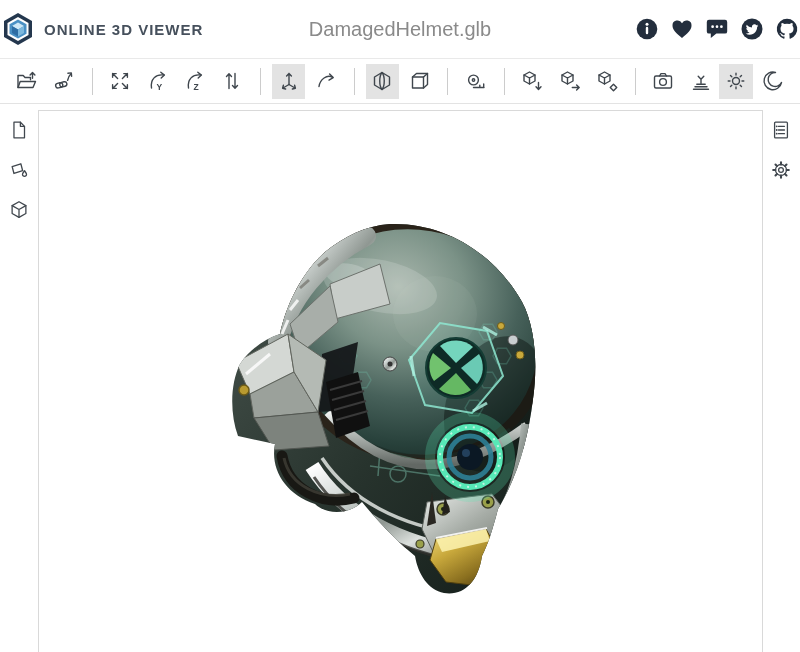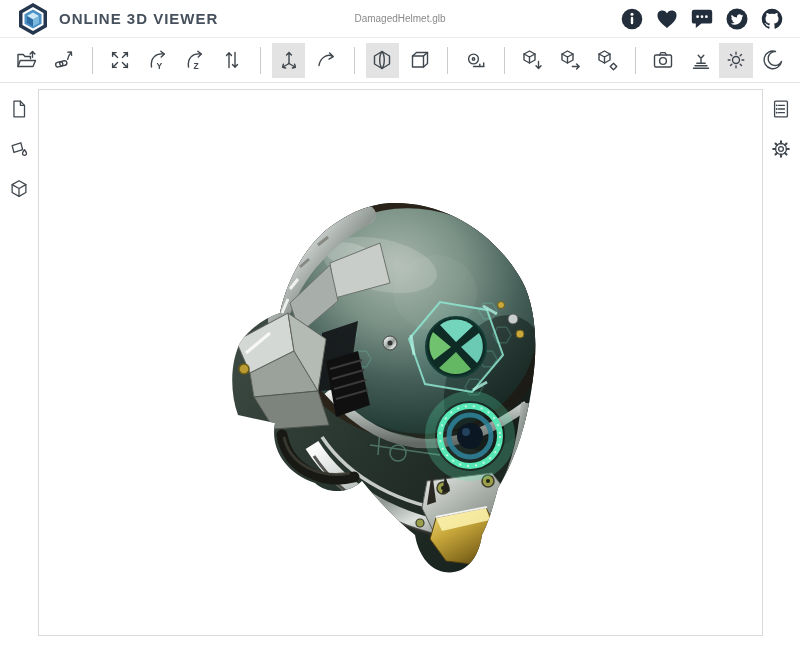--- a/index.html
+++ b/index.html
@@ -1,24 +1,24 @@
 <!DOCTYPE html>
 <html><head>
 <meta charset="utf-8">
 <style>
   * { box-sizing: border-box; margin: 0; padding: 0; }
   html,body { width: 800px; height: 652px; overflow: hidden; background:#fff;
     font-family: "Liberation Sans", sans-serif; }
 
   
-  .header { height:38px; border-bottom:1px solid #e9e9e9; display:flex; align-items:center;
-    padding:0 16px; position:relative; background:#fff; }
+  .header { height:59px; border-bottom:1px solid #e9e9e9; display:flex; align-items:center;
+    padding:0 1px; position:relative; background:#fff; }
   .logo-wrap { display:flex; align-items:center; gap:9px; }
   .app-title { font-size:15px; font-weight:700; letter-spacing:1px; color:#46505c; }
-  .file-name { position:absolute; left:0; right:0; text-align:center; font-size:10px;
+  .file-name { position:absolute; left:0; right:0; text-align:center; font-size:20px;
     color:#8a8a8a; pointer-events:none; }
   .social { margin-left:auto; display:flex; align-items:center; gap:11px; color:#232e3d; z-index:2; }
   .social svg { display:block; }
 
   
   .toolbar { height:45px; border-bottom:1px solid #e3e3e3; display:flex; align-items:center;
     padding:0 8px; background:#fff; }
   .tbtn { width:35px; height:35px; display:flex; align-items:center; justify-content:center;
     color:#3f464d; background:transparent; border:none; margin:0 2px; cursor:pointer; }
   .tbtn.selected { background:#e3e3e3; }

